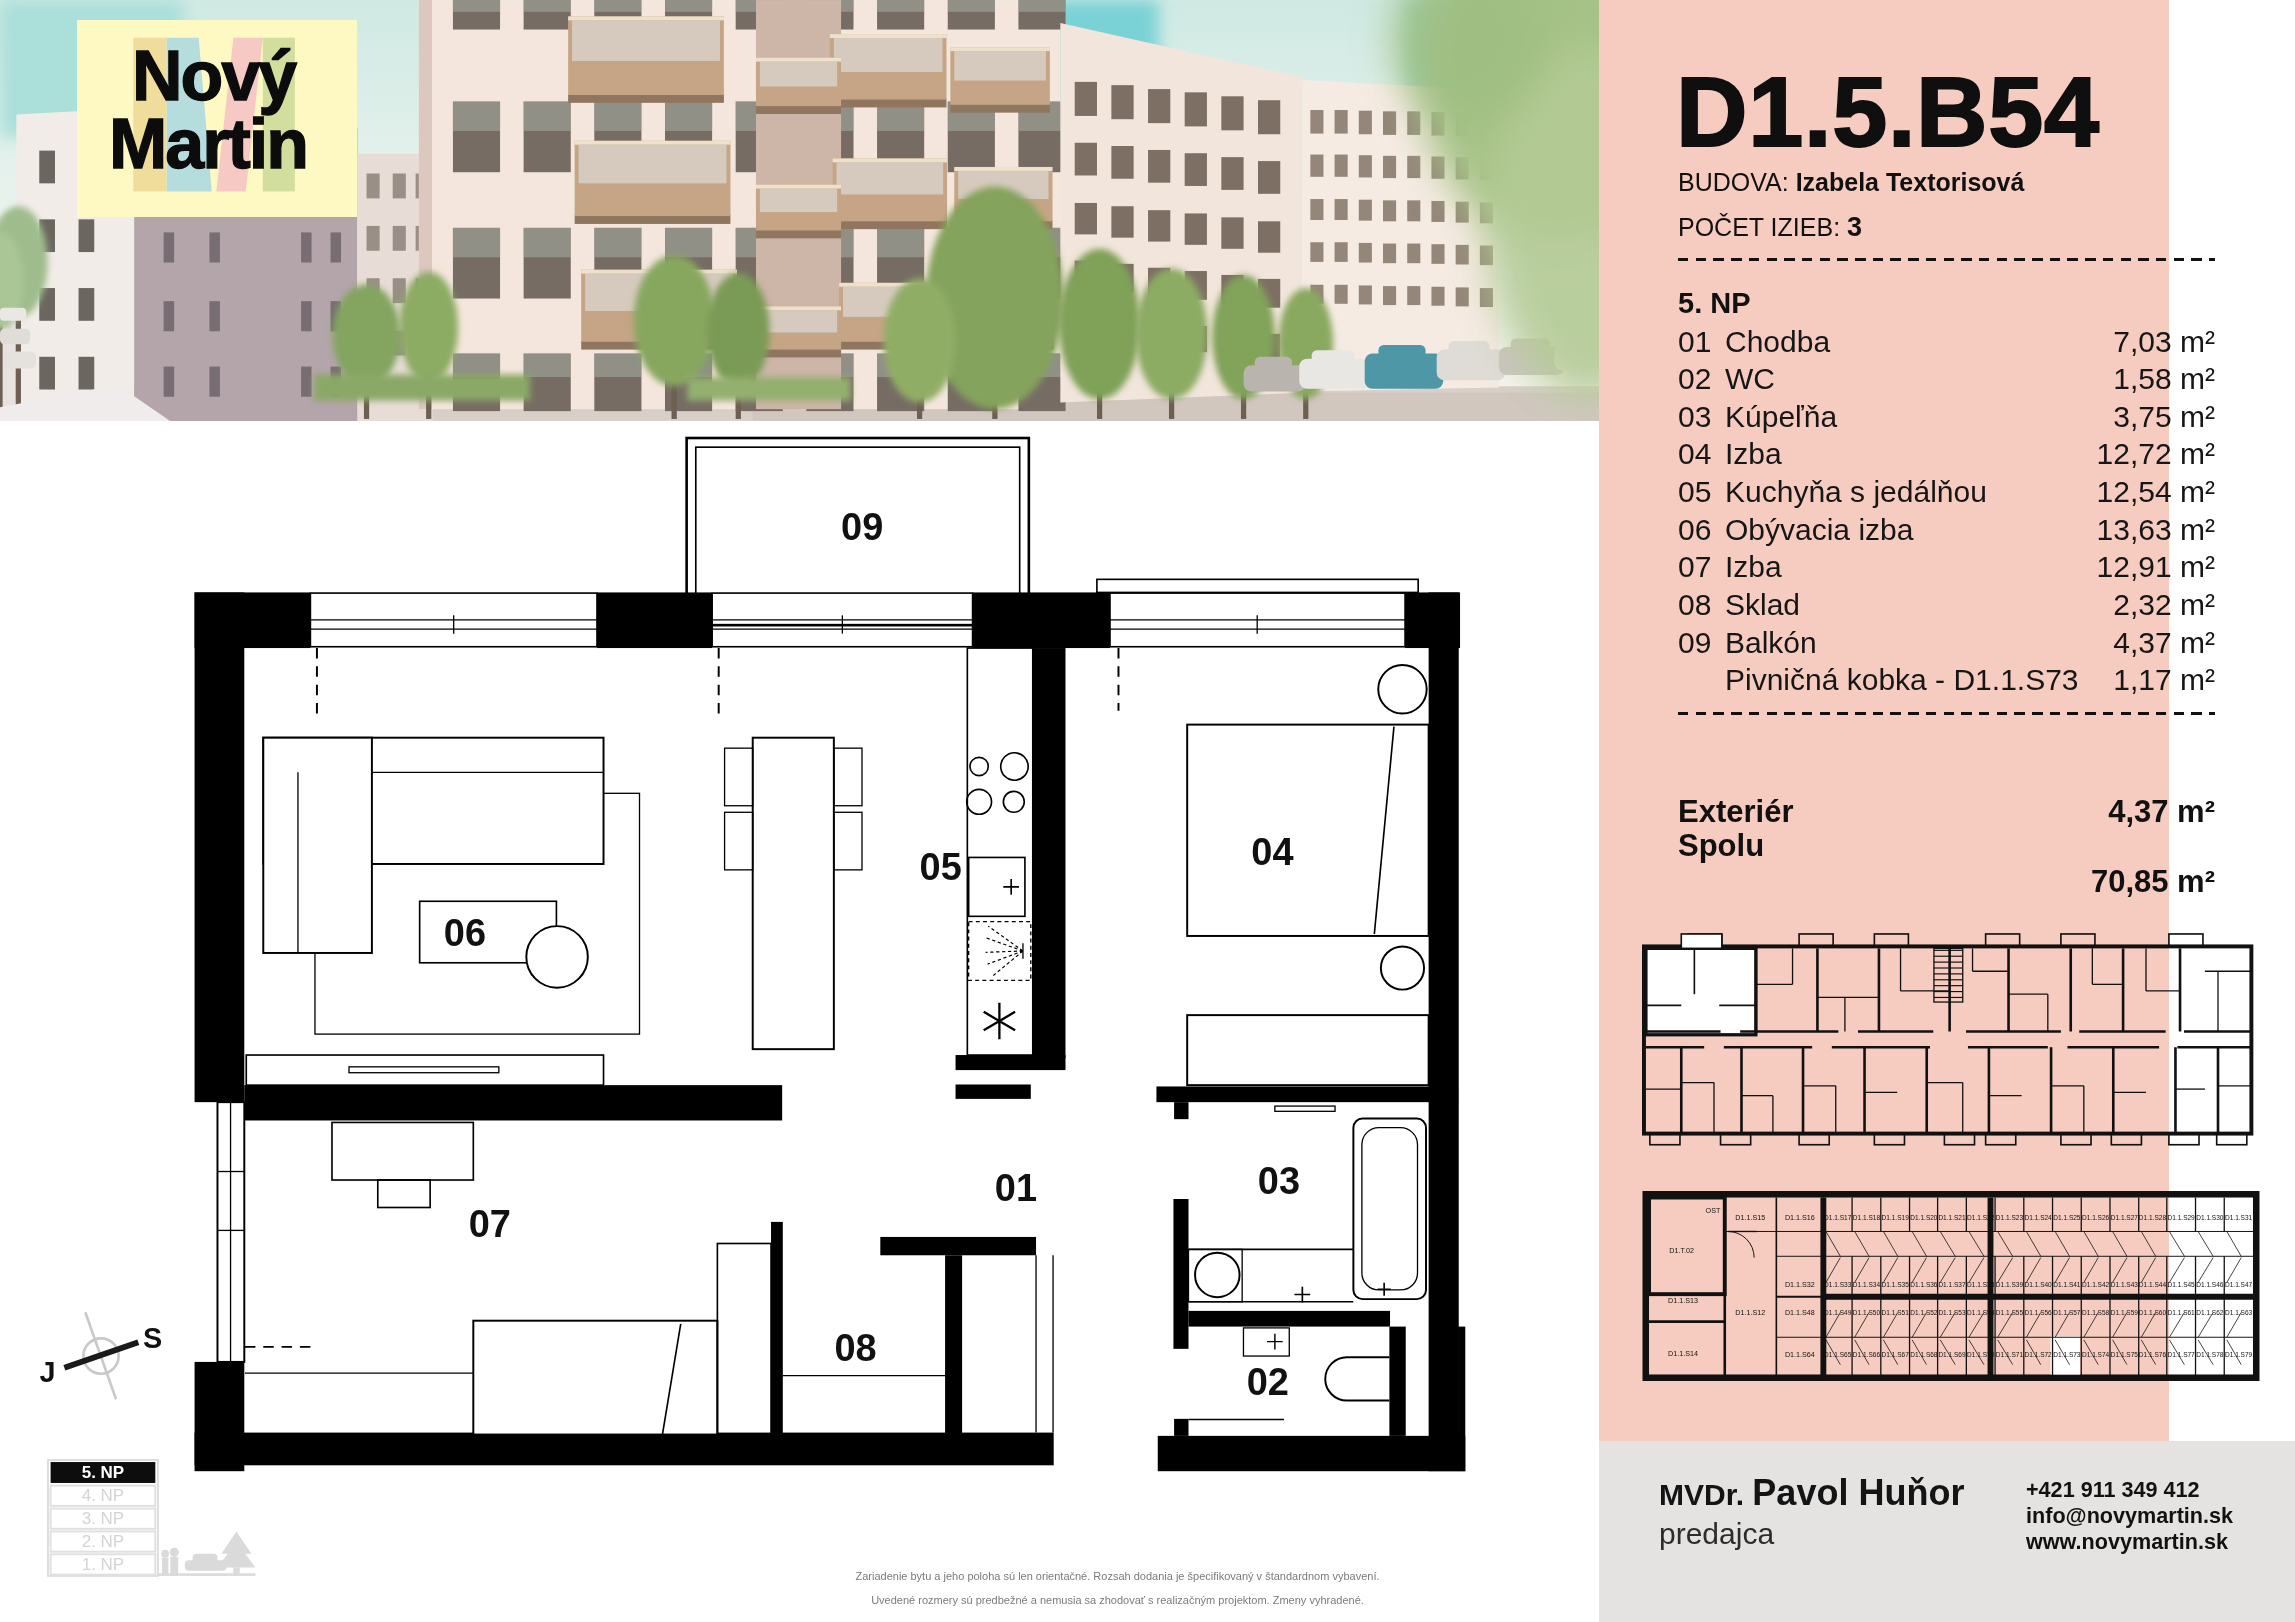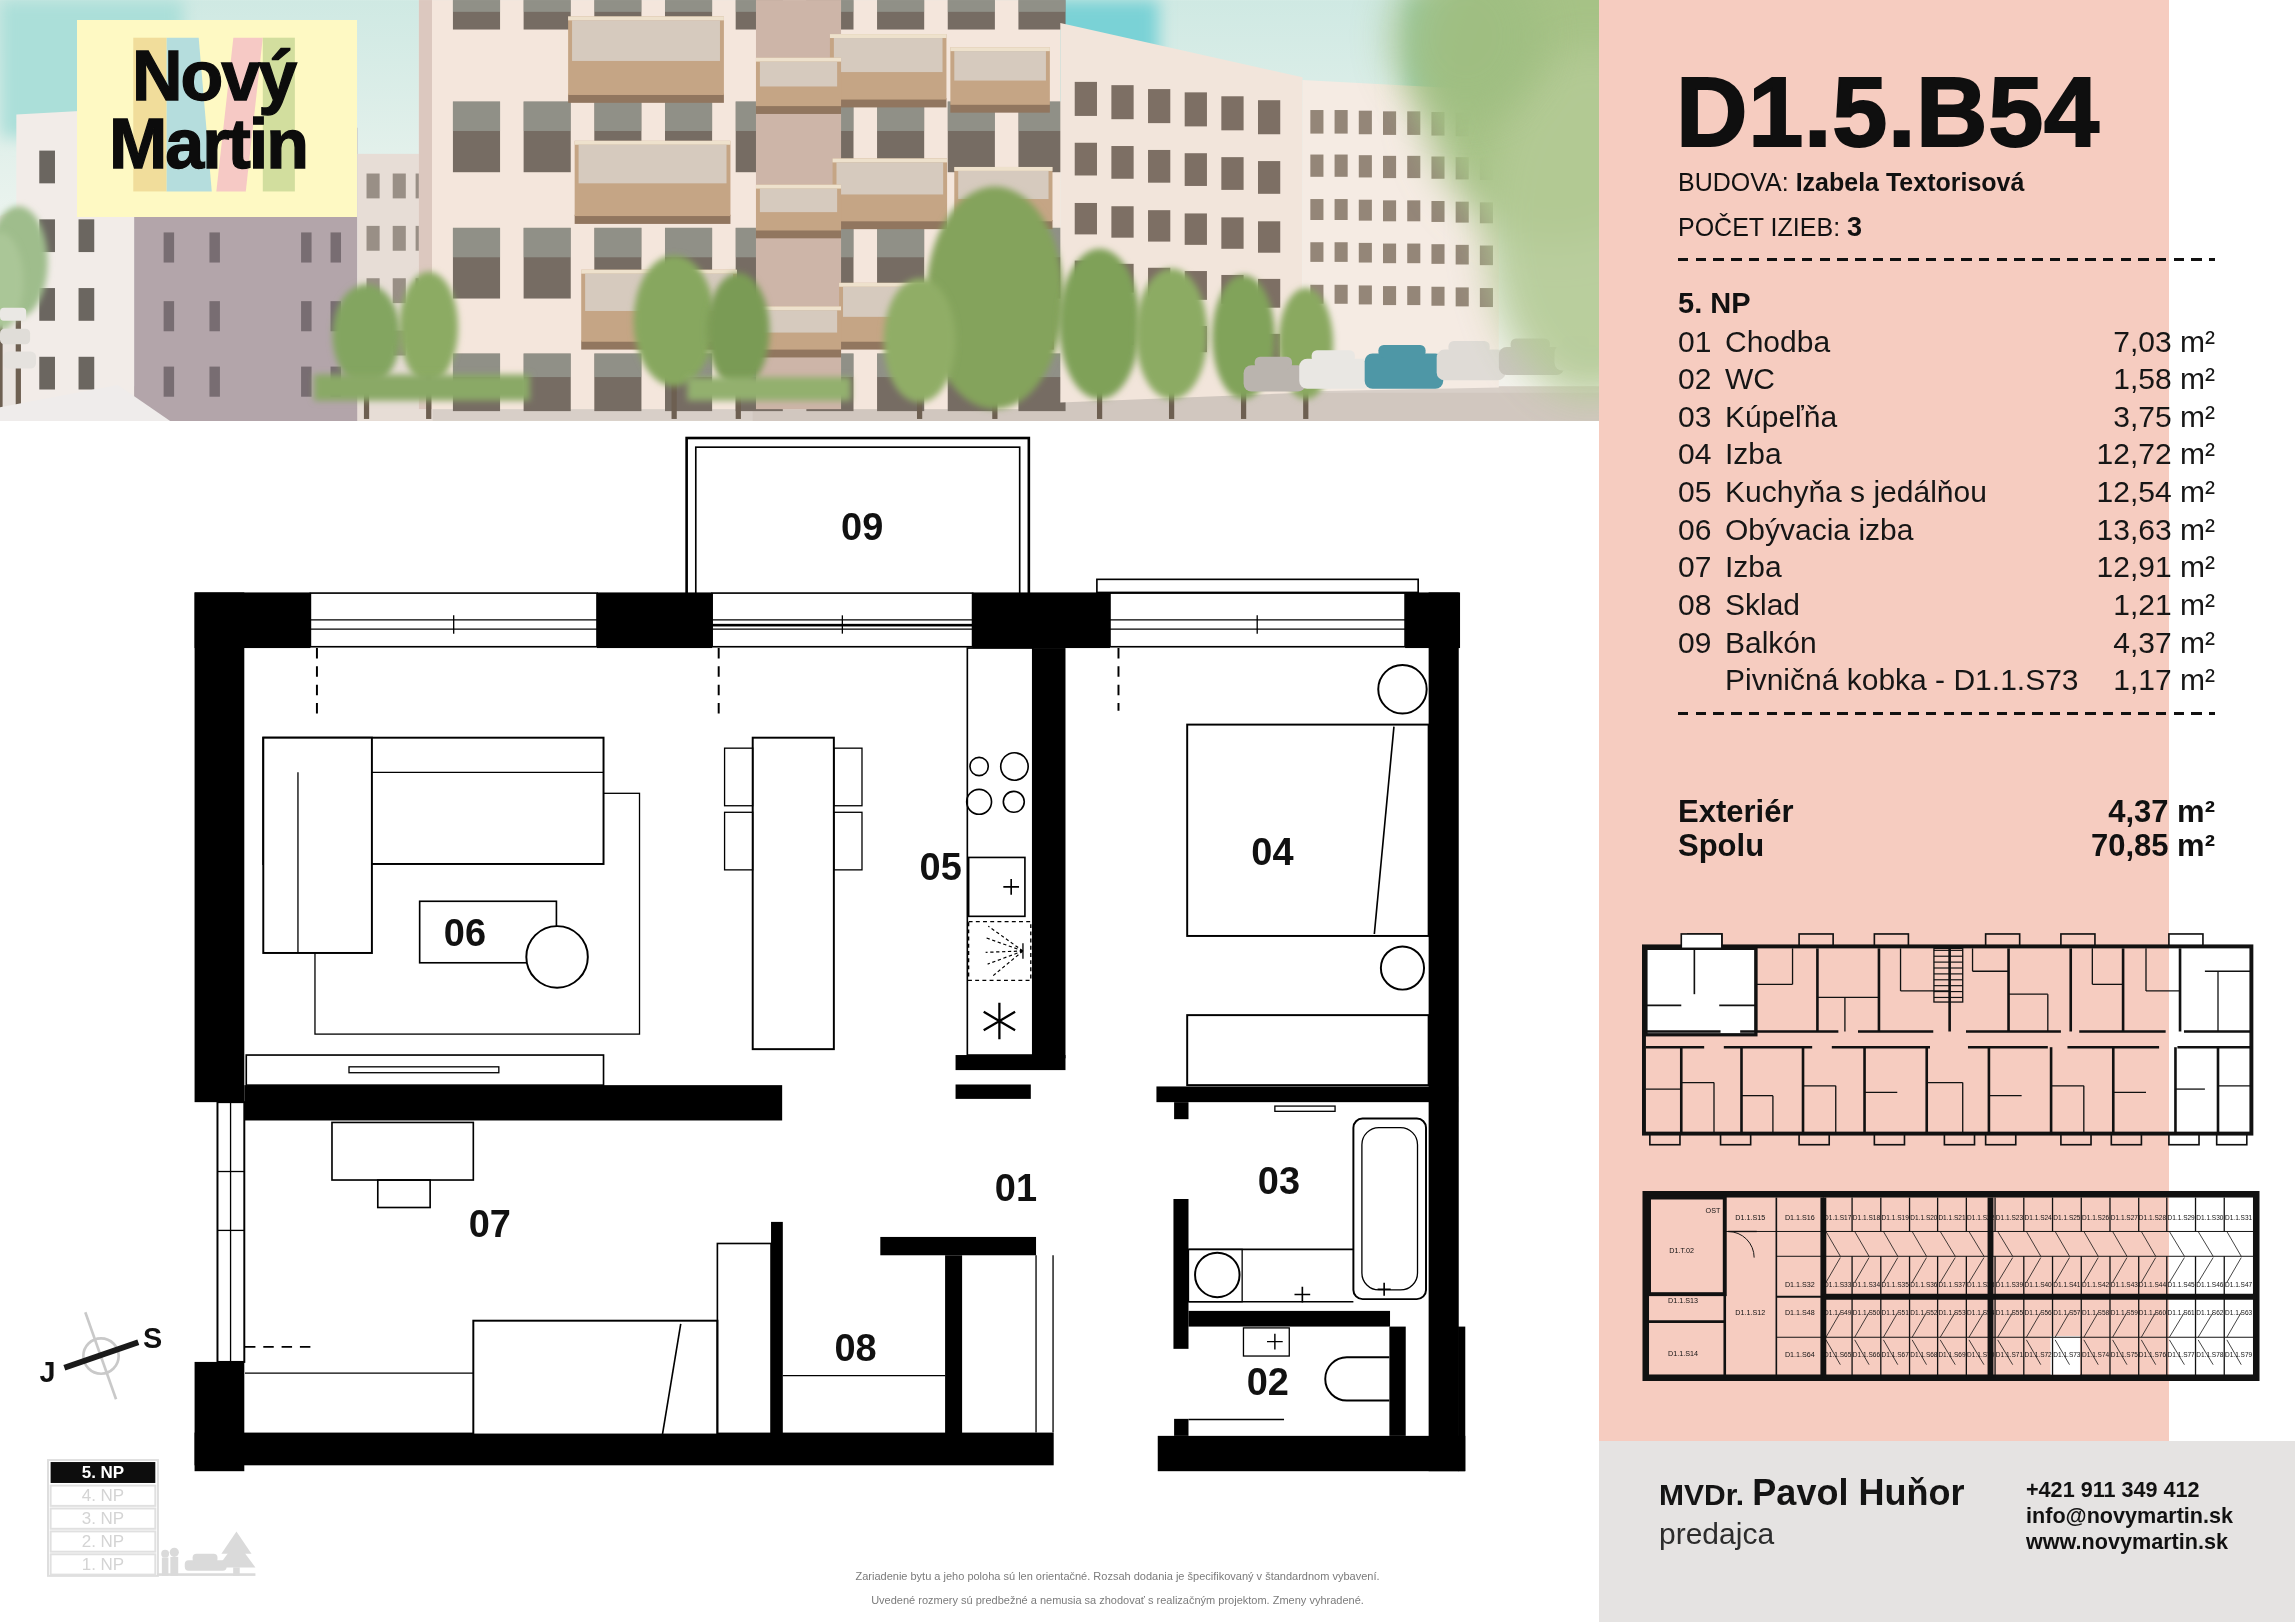--- a/index.html
+++ b/index.html
@@ -536,38 +536,38 @@
       <span style="margin-left:auto;">13,63 m²</span>
     </div>
 <div style="position:absolute;left:79px;top:550px;width:537px;display:flex;font-size:30px;color:#161616;">
       <span style="width:47px;flex:none;">07</span>
       <span>Izba</span>
       <span style="margin-left:auto;">12,91 m²</span>
     </div>
 <div style="position:absolute;left:79px;top:588px;width:537px;display:flex;font-size:30px;color:#161616;">
       <span style="width:47px;flex:none;">08</span>
       <span>Sklad</span>
-      <span style="margin-left:auto;">1,21 m²</span>
+      <span style="margin-left:auto;">2,32 m²</span>
     </div>
 <div style="position:absolute;left:79px;top:626px;width:537px;display:flex;font-size:30px;color:#161616;">
       <span style="width:47px;flex:none;">09</span>
       <span>Balkón</span>
       <span style="margin-left:auto;">4,37 m²</span>
     </div>
 <div style="position:absolute;left:79px;top:663px;width:537px;display:flex;font-size:30px;color:#161616;">
       <span style="width:47px;flex:none;"></span>
       <span>Pivničná kobka - D1.1.S73</span>
       <span style="margin-left:auto;">1,17 m²</span>
     </div>
 <div style="position:absolute;left:79px;top:712px;width:537px;height:3.3px;background:repeating-linear-gradient(90deg,#111 0 10.5px,transparent 10.5px 17.7px);"></div>
 <div style="position:absolute;left:79px;top:794px;width:537px;display:flex;font-size:31px;font-weight:bold;color:#111;">
       <span>Exteriér</span>
       <span style="margin-left:auto;">4,37 m²</span>
     </div>
-<div style="position:absolute;left:79px;top:828px;width:537px;display:flex;font-size:31px;font-weight:bold;color:#111;">
+<div style="position:absolute;left:79px;top:828px;width:537px;display:flex;font-size:31px;font-weight:bold;color:#111;flex-direction:column;">
       <span>Spolu</span>
       <span style="margin-left:auto;">70,85 m²</span>
     </div>
 
 <svg width="612" height="216" viewBox="0 0 935 330" style="position:absolute;left:43px;top:932px" xmlns="http://www.w3.org/2000/svg">
 <rect x="3" y="22" width="928" height="286" stroke-width="6" stroke="#111" fill="none"></rect>
 
 <rect x="70" y="3" width="52" height="19" stroke-width="2.5" stroke="#111" fill="none"></rect>
 <rect x="240" y="3" width="52" height="19" stroke-width="2.5" stroke="#111" fill="none"></rect>
 <rect x="355" y="3" width="52" height="19" stroke-width="2.5" stroke="#111" fill="none"></rect>

